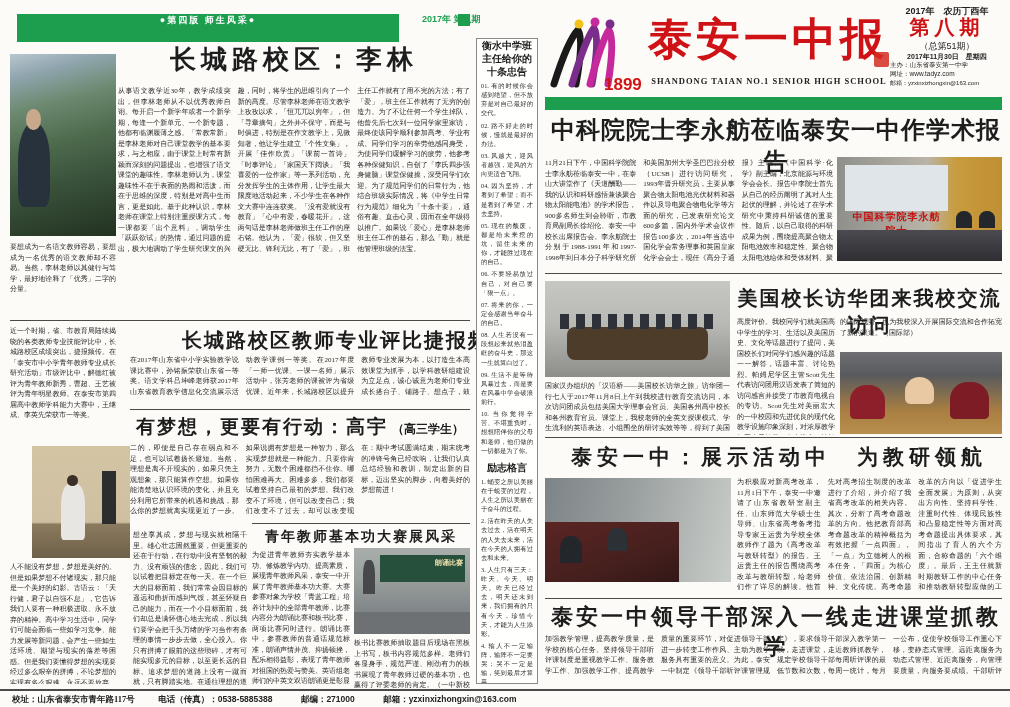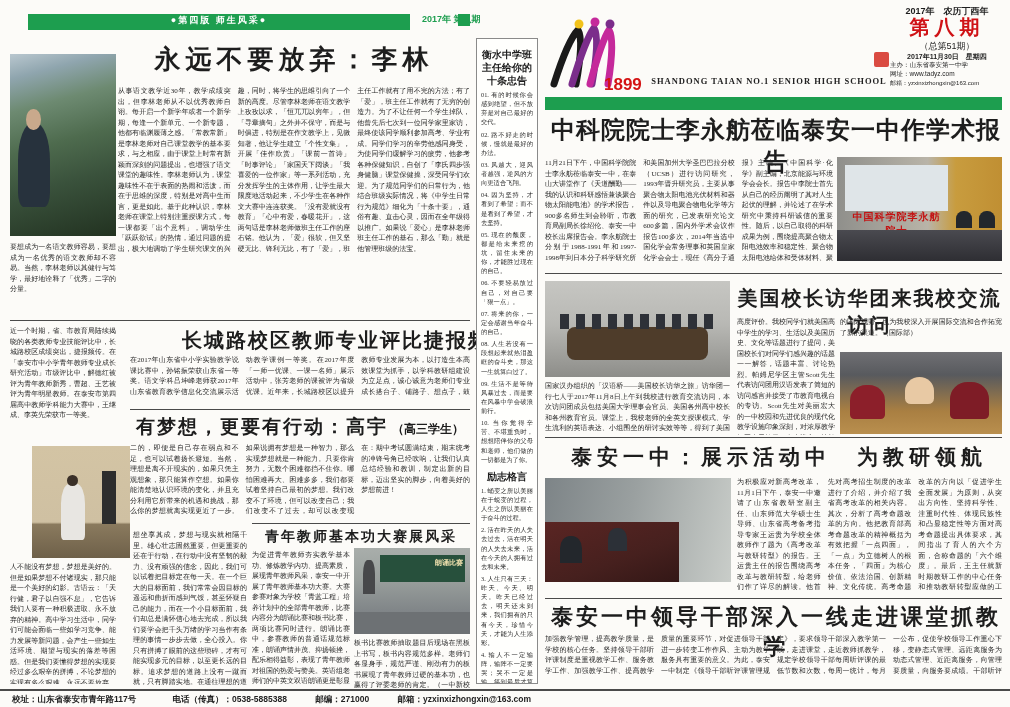--- a/index.html
+++ b/index.html
@@ -13,48 +13,48 @@
   .hei{font-family:"Liberation Sans",sans-serif;font-weight:bold;}
   .callig{font-family:"Liberation Serif",serif;font-weight:bold;}
   .green-bar{background:#1d9e4f;}
   .photo{position:absolute;overflow:hidden;}
   .center{text-align:center;}
   
   .edition-bar{color:#fff;font-size:9px;letter-spacing:2px;line-height:12px;text-align:center;font-weight:bold;font-family:"Liberation Sans",sans-serif;}
   .edition-issue{color:#1d9e4f;font-size:9px;font-weight:bold;font-family:"Liberation Sans",sans-serif;line-height:14px;}
   
   .sidebar{left:476px;top:38px;width:62px;height:646px;border:1px solid #8a8a8a;background:#fffffd;
-           box-sizing:border-box;padding:9px 4px;overflow:hidden;}
+           box-sizing:border-box;padding:0 4px;overflow:hidden;}
   .sidebar-title{font-size:10px;font-weight:bold;line-height:1.3;text-align:center;}
   .sidebar-item{font-size:6.3px;line-height:1.45;text-align:justify;margin-top:3px;color:#2b2b2b;}
   
   .mast-title{color:#cf1216;font-size:44px;letter-spacing:4px;font-weight:bold;line-height:60px;white-space:nowrap;}
   .mast-en{font-size:8.5px;font-weight:bold;letter-spacing:1px;color:#222;text-align:center;font-family:"Liberation Serif",serif;}
   .info{font-size:9px;line-height:1.25;text-align:center;font-family:"Liberation Sans",sans-serif;}
   .info .no{color:#cf1216;font-size:20px;font-weight:bold;letter-spacing:5px;font-family:Liberation Mono, monospace;line-height:1.2;}
   .info .small{font-size:6.5px;text-align:left;line-height:1.35;}
   .seal{position:absolute;width:15px;height:15px;background:#d42b22;border-radius:2px;opacity:.85;}
   .overlay-label{position:absolute;font-weight:bold;}
 </style>
 </head>
 <body>
 
 <div class="page">
 
-  <div class="abs green-bar edition-bar" style="left:28px;top:14px;width:382px;height:16px;">●第四版 师生风采●</div>
+  <div class="abs green-bar edition-bar" style="left:17px;top:14px;width:382px;height:28px;">●第四版 师生风采●</div>
   <div class="abs edition-issue" style="left:422px;top:12px;width:60px;height:14px;">2017年 第八期</div>
   <div class="abs green-bar" style="left:458px;top:14px;width:12px;height:12px;"></div>
 
   <div class="photo" style="left:10px;top:54px;width:106px;height:182px;
        background:linear-gradient(165deg,#b9c7cf 0%,#8fa5ae 12%,#6d8a71 28%,#4e6b4e 48%,#3a523c 68%,#2b3e2b 88%,#223220 100%);">
     <div class="abs" style="left:8%;top:38%;width:30%;height:46%;background:#27323d;border-radius:45% 45% 18% 18%;"></div>
     <div class="abs" style="left:15%;top:30%;width:14%;height:12%;background:#c9a98c;border-radius:50%;"></div>
   </div>
 
-  <div class="abs hei center" style="left:118px;top:42px;width:352px;height:36px;font-size:26px;letter-spacing:5px;">永远不要放弃：李林</div>
+  <div class="abs hei center" style="left:118px;top:42px;width:352px;height:36px;font-size:26px;letter-spacing:5px;">长城路校区：李林</div>
   <div class="abs body-text cols3" style="left:118px;top:86px;width:352px;height:230px;">从事语文教学近30年，教学成绩突出，但李林老师从不以优秀教师自诩。每开启一个新学年或者一个新学期，每逢一个新单元、一个新专题，他都有临渊履薄之感。「常教常新」是李林老师对自己课堂教学的基本要求，与之相应，由于课堂上时常有新颖而深刻的问题提出，也增强了语文课堂的趣味性。李林老师认为，课堂趣味性不在于表面的热闹和活泼，而在于思维的深度，特别是对高中生而言，更是如此。基于此种认识，李林老师在课堂上特别注重授课方式，每一课都要「出个意料」，调动学生「跃跃欲试」的热情，通过问题的提出，极大地调动了学生研究课文的兴趣，同时，将学生的思维引向了一个新的高度。尽管李林老师在语文教学上孜孜以求，「恒兀兀以穷年」，但「寻章摘句」之外并不保守，而是与时俱进，特别是在作文教学上，见微知著，他让学生建立「个性文集」，开展「佳作欣赏」「课前一首诗」「时事评论」「家国天下阔谈」「我喜爱的一位作家」等一系列活动，充分发挥学生的主体作用，让学生最大限度地活动起来，不少学生在各种作文大赛中连连获奖。「没有爱就没有教育」「心中有爱，春暖花开」，这两句话是李林老师做班主任工作的座右铭。他认为，「爱」很软，但又坚硬无比、锋利无比，有了「爱」，班主任工作就有了用不完的方法；有了「爱」，班主任工作就有了无穷的创造力。为了不让任何一个学生掉队，他曾先后七次到一位同学家里家访，最终使该同学顺利参加高考、学业有成。同学们学习的辛劳他感同身受，为使同学们缓解学习的疲劳，他参考各种保健知识，自创了「李氏四步强身健脑」课堂保健操，深受同学们欢迎。为了规范同学们的日常行为，他结合班级实际情况，将《中学生日常行为规范》细化为「十条十要」，通俗有趣、直击心灵，因而在全年级得以推广。如果说「爱心」是李林老师班主任工作的基石，那么「勤」就是他管理班级的法宝。</div>
   <div class="abs body-text" style="left:10px;top:242px;width:106px;height:72px;">要想成为一名语文教师容易，要想成为一名优秀的语文教师却不容易。当然，李林老师以其健行与笃学，最好地诠释了「优秀」二字的分量。</div>
 
   <div class="rule" style="left:10px;top:320px;width:460px;"></div>
 
   <div class="abs body-text" style="left:10px;top:326px;width:106px;height:116px;">近一个时期，省、市教育局陆续揭晓的各类教师专业技能评比中，长城路校区成绩突出，捷报频传。在「泰安市中小学青年教师专业成长研究活动」市级评比中，解德红被评为青年教师新秀，曹超、王艺被评为青年明星教师。在泰安市第四届高中教师学科能力大赛中，王继成、李英先荣获市一等奖。</div>
   <div class="abs callig center" style="left:130px;top:327px;width:340px;height:25px;font-size:20px;letter-spacing:2px;margin-left:47px;">长城路校区教师专业评比捷报频传</div>
   <div class="abs body-text cols3" style="left:130px;top:355px;width:340px;height:50px;">在2017年山东省中小学实验教学说课比赛中，孙铭振荣获山东省一等奖。语文学科吕坤峰老师获2017年山东省教育教学信息化交流展示活动教学课例一等奖。在2017年度「一师一优课、一课一名师」展示活动中，张芳老师的课被评为省级优课。近年来，长城路校区以提升教师专业发展为本，以打造生本高效课堂为抓手，以学科教研组建设为立足点，诚心诚意为老师们专业成长搭台子、铺路子、想点子，鼓励并支持广大老师尤其是青年教师积极参加市直及以上各类业务比赛、技能评比活动，既促进了教师专业的快速提升，也为学校的可持续发展积蓄了坚实的力量。（长城路校区）</div>
 
   <div class="rule" style="left:130px;top:409px;width:340px;"></div>
@@ -110,20 +110,21 @@
     <svg width="100" height="80" viewBox="0 0 100 80">
       <path d="M8,68 Q22,24 32,14 Q38,24 30,68" fill="none" stroke="#1a1a1a" stroke-width="7" stroke-linecap="round"></path>
       <path d="M26,68 Q40,22 48,12 Q54,22 46,68" fill="none" stroke="#7b2d8b" stroke-width="7" stroke-linecap="round"></path>
       <path d="M44,68 Q56,24 63,14 Q69,24 62,68" fill="none" stroke="#c5299b" stroke-width="7" stroke-linecap="round"></path>
       <circle cx="33" cy="8" r="4.5" fill="#f2c21a"></circle>
       <circle cx="49" cy="6" r="4.5" fill="#c5299b"></circle>
       <circle cx="64" cy="8" r="4.5" fill="#7b2d8b"></circle>
       <text x="58" y="74" font-size="17" font-weight="bold" fill="#d41414" font-family="Liberation Sans, sans-serif">1899</text>
     </svg>
   </div>
+  <div class="abs mast-title" style="left:648px;top:10px;width:238px;height:60px;">泰安一中报</div>
   <div class="seal" style="left:874px;top:52px;"></div>
   <div class="abs mast-en" style="left:640px;top:76px;width:258px;height:12px;">SHANDONG TAIAN NO.1 SENIOR HIGH SCHOOL</div>
   <div class="abs info" style="left:890px;top:6px;width:114px;height:90px;">
     <div style="font-weight:bold;">2017年　农历丁酉年</div>
     <div class="no">第八期</div>
     <div>（总第51期）</div>
     <div style="font-size:7px;font-weight:bold;">2017年11月30日　星期四</div>
     <div class="small">主办：山东省泰安第一中学</div>
     <div class="small">网址：www.tadyz.com</div>
     <div class="small" style="font-size:6px;">邮箱：yzxinxizhongxin@163.com</div>
@@ -168,19 +169,19 @@
     <div class="abs" style="left:34%;bottom:30%;width:10%;height:22%;background:#2c3037;border-radius:45% 45% 0 0;"></div>
   </div>
   <div class="abs body-text cols3" style="left:737px;top:477px;width:265px;height:118px;">为积极应对新高考改革，11月1日下午，泰安一中邀请了山东省教研室副主任、山东师范大学硕士生导师、山东省高考备考指导专家王运贵为学校全体教师作了题为《高考改革与教研转型》的报告。王运贵主任的报告围绕高考改革与教研转型，给老师们作了详尽的解读。他首先对高考招生制度的改革进行了介绍，并介绍了我省高考改革的相关内容。其次，分析了高考命题改革的方向。他把教育部高考命题改革的精神概括为有效把握「一点四面」，「一点」为立德树人的根本任务，「四面」为核心价值、依法治国、创新精神、文化传统。高考命题改革的方向以「促进学生全面发展」为原则，从突出方向性、坚持科学性、注重时代性、体现民族性和凸显稳定性等方面对高考命题提出具体要求，其间指出了育人的六个方面，合称命题的「六个维度」。最后，王主任就新时期教研工作的中心任务和推动教研转型应做的工作提了指导意见，鼓励老师们积极申请各级各类课题，通过课题的研究快速提升自己的专业水平和科研能力，做「研究型教师」。在高考改革进入新阶段、一线教师存在种种疑惑之际，王主任所作的报告及时为老师们提供了指导、化解疑惑、明确方向。在此基础上，泰安一中的高考备考工作和教科研工作一定会取得更大成绩。（教科所）</div>
   <div class="rule" style="left:545px;top:598px;width:457px;"></div>
 
   <div class="abs callig center" style="left:548px;top:602px;width:456px;height:28px;font-size:22px;letter-spacing:3px;">泰安一中领导干部深入一线走进课堂抓教学</div>
   <div class="abs body-text cols4" style="left:545px;top:634px;width:457px;height:52px;">加强教学管理，提高教学质量，是学校的核心任务。坚持领导干部听评课制度是重视教学工作、服务教学工作、加强教学工作、提高教学质量的重要环节，对促进领导干部进一步转变工作作风、主动为教学服务具有重要的意义。为此，泰安一中制定《领导干部听评课管理规定》，要求领导干部深入教学第一线，走进课堂，走近教师抓教学，规定学校领导干部每周听评课的最低节数和次数，每周一统计，每月一公布，促使学校领导工作重心下移，变静态式管理、远距离服务为动态式管理、近距离服务，向管理要质量，向服务要成绩。干部听评课采取预约、随机和跟踪等形式，直达现场、走进课堂，随时听、随堂听。听课之后，领导干部和教师在一起研讨评课、总结经验，找出不足，提出改进方法。在这个基础上，再次跟踪听课，观察修正效果，在不断改进中求突破，在不断突破中求完善。目前，泰安一中领导干部听课评课已呈常态化。（信息中心）</div>
 
   <div class="rule" style="left:0;top:689px;width:1010px;height:2px;"></div>
   <div class="abs hei" style="left:12px;top:694px;width:760px;height:12px;font-size:8.5px;color:#222;">
-    <span style="margin-right:34px;">校址：山东省泰安市青年路117号</span>
+    <span style="margin-right:21px;font-family:Liberation Serif, serif;">校址：山东省泰安市青年路117号</span>
     <span style="margin-right:26px;">电话（传真）：0538-5885388</span>
     <span style="margin-right:26px;">邮编：271000</span>
     <span>邮箱：yzxinxizhongxin@163.com</span>
   </div>
 
 </div>
 
 </body></html>

